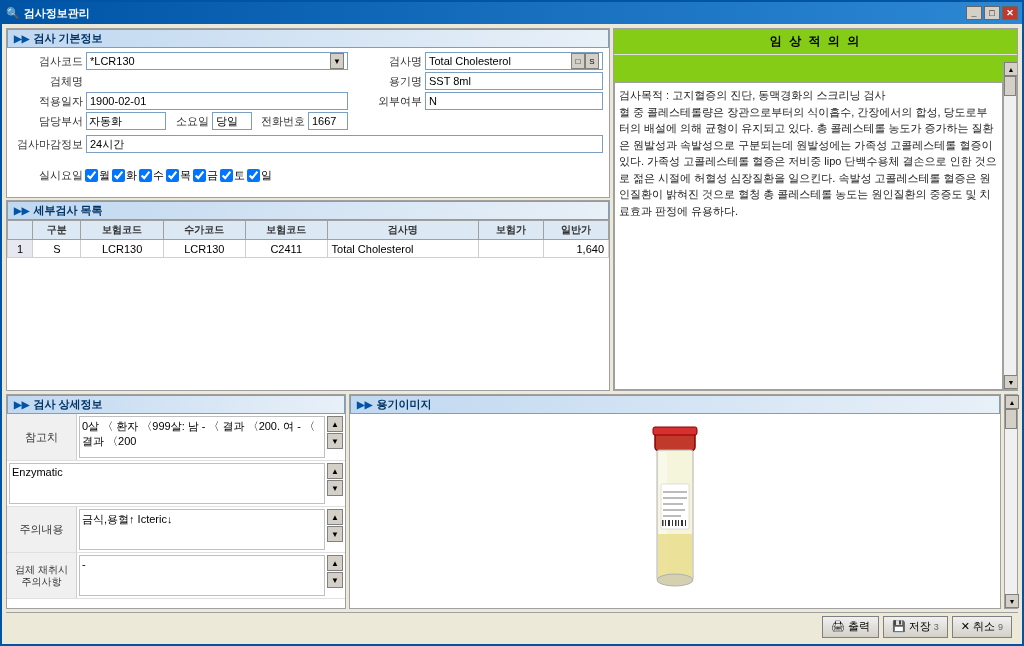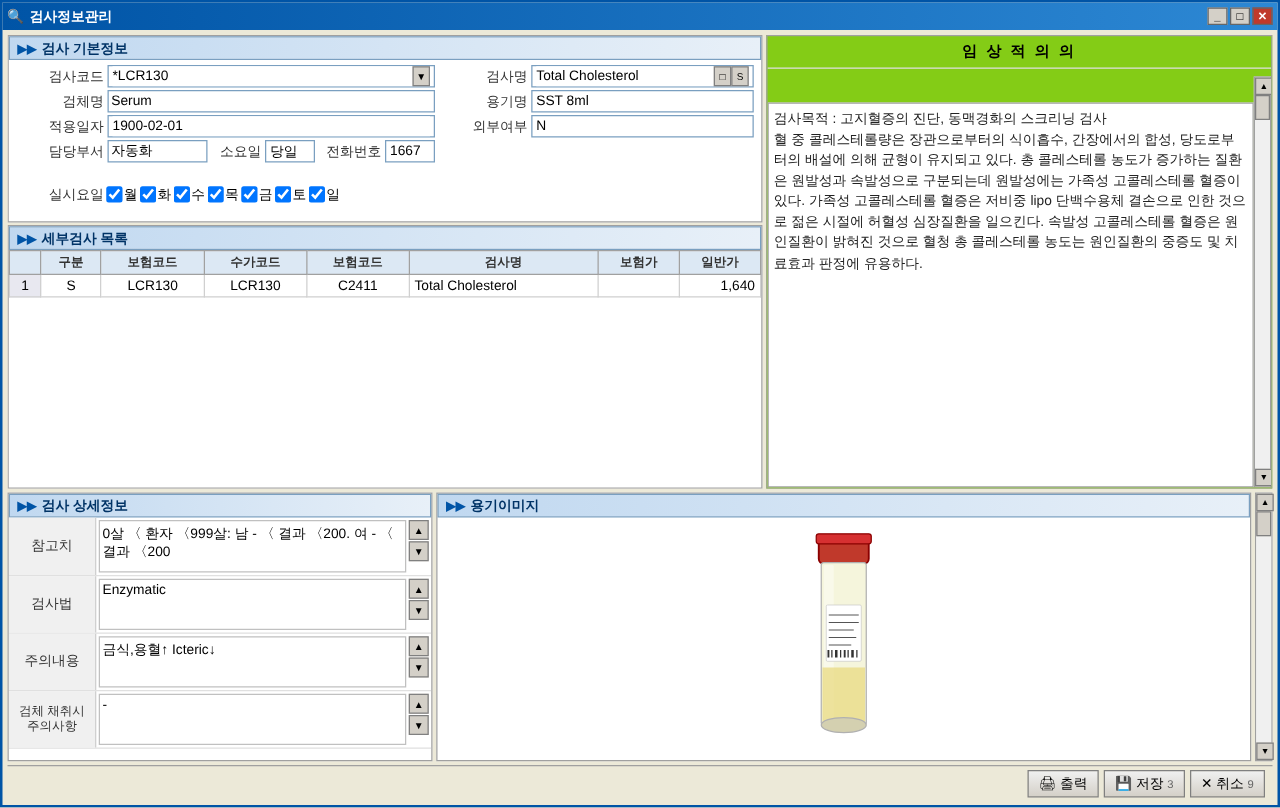--- a/index.html
+++ b/index.html
@@ -202,23 +202,20 @@
               <span class="form-label">검사명</span>
               <div class="form-input with-btn">
                 <input type="text" value="Total Cholesterol" style="flex: 1 1 0%;">
                 <div class="input-btn">□</div>
                 <div class="input-btn">S</div>
               </div>
             </div>
 
             <div class="form-row">
               <span class="form-label">검체명</span>
-              <select class="select-input">
-                <option>Serum</option>
-              </select>
             </div>
             <div class="form-row">
               <span class="form-label">용기명</span>
               <div class="form-input">
                 <span>SST 8ml</span>
               </div>
             </div>
 
             <div class="form-row">
               <span class="form-label">적용일자</span>
@@ -243,20 +240,26 @@
                 <span>당일</span>
               </div>
               <span class="form-label" style="width:50px">전화번호</span>
               <div class="form-input" style="flex:0 0 40px">
                 <span>1667</span>
               </div>
             </div>
             <div></div>
           </div>
 
+          <div class="full-row">
+            <span class="form-label">검사마감정보</span>
+            <div class="form-input" style="width:80px">
+              <span>24시간</span>
+            </div>
+          </div>
 
           <div class="checkbox-row">
             <span class="form-label">실시요일</span>
             <div class="cb-item">
               <input type="checkbox" checked="" style="">
                 <span>월</span>
             </div>
             <div class="cb-item">
               <input type="checkbox" checked="" style="">
                 <span>화</span>
@@ -356,21 +359,20 @@
             <div class="detail-row-content">
               <textarea class="detail-textarea" rows="3" style="">0살 〈 환자 〈999살: 남 - 〈 결과 〈200. 여 - 〈 결과 〈200</textarea>
               <div class="scroll-btns">
                 <div class="scroll-btn">▲</div>
                 <div class="scroll-btn">▼</div>
               </div>
             </div>
           </div>
 
           <div class="detail-row">
-            <div class="detail-row-label">검사법</div>
             <div class="detail-row-content">
               <textarea class="detail-textarea" rows="2" style="">Enzymatic</textarea>
               <div class="scroll-btns">
                 <div class="scroll-btn">▲</div>
                 <div class="scroll-btn">▼</div>
               </div>
             </div>
           </div>
 
           <div class="detail-row">

